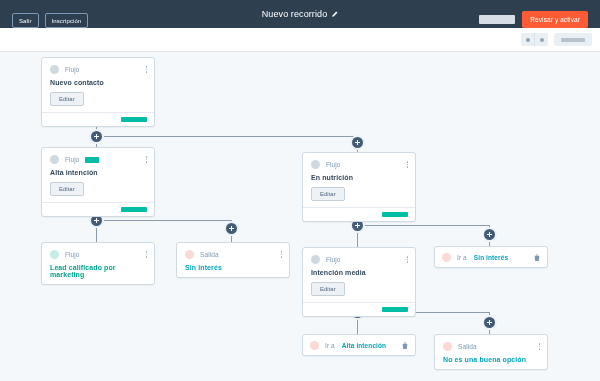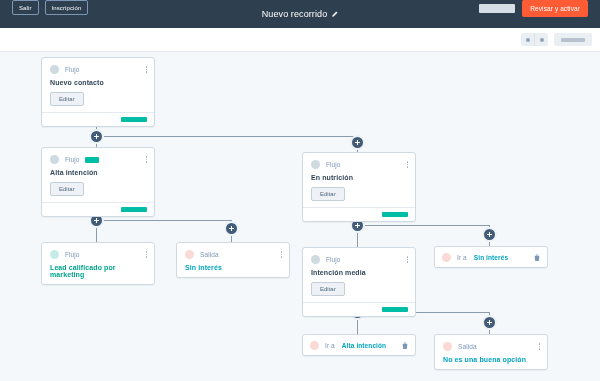--- a/index.html
+++ b/index.html
@@ -7,21 +7,21 @@
     width:600px;height:381px;overflow:hidden;
     background:#f5f8fa;
     font-family:"Liberation Sans","DejaVu Sans",sans-serif;
     -webkit-font-smoothing:antialiased;
   }
   .app{position:relative;width:600px;height:381px;}
 
   
   .topbar{
     position:absolute;left:0;top:0;width:600px;height:28px;
-    background:#2e3f50;display:flex;align-items:flex-start;
+    background:#2e3f50;display:flex;align-items:flex-end;
     box-sizing:border-box;padding:0 12px;
   }
   .ghost-btn{
     height:15px;border:1px solid #7c98b6;border-radius:2px;
     color:#ffffff;background:transparent;font-size:6px;
     display:flex;align-items:center;justify-content:center;
     padding:0 6px;margin-right:6px;letter-spacing:.1px;
     box-sizing:border-box;cursor:pointer;
   }
   .top-title{

